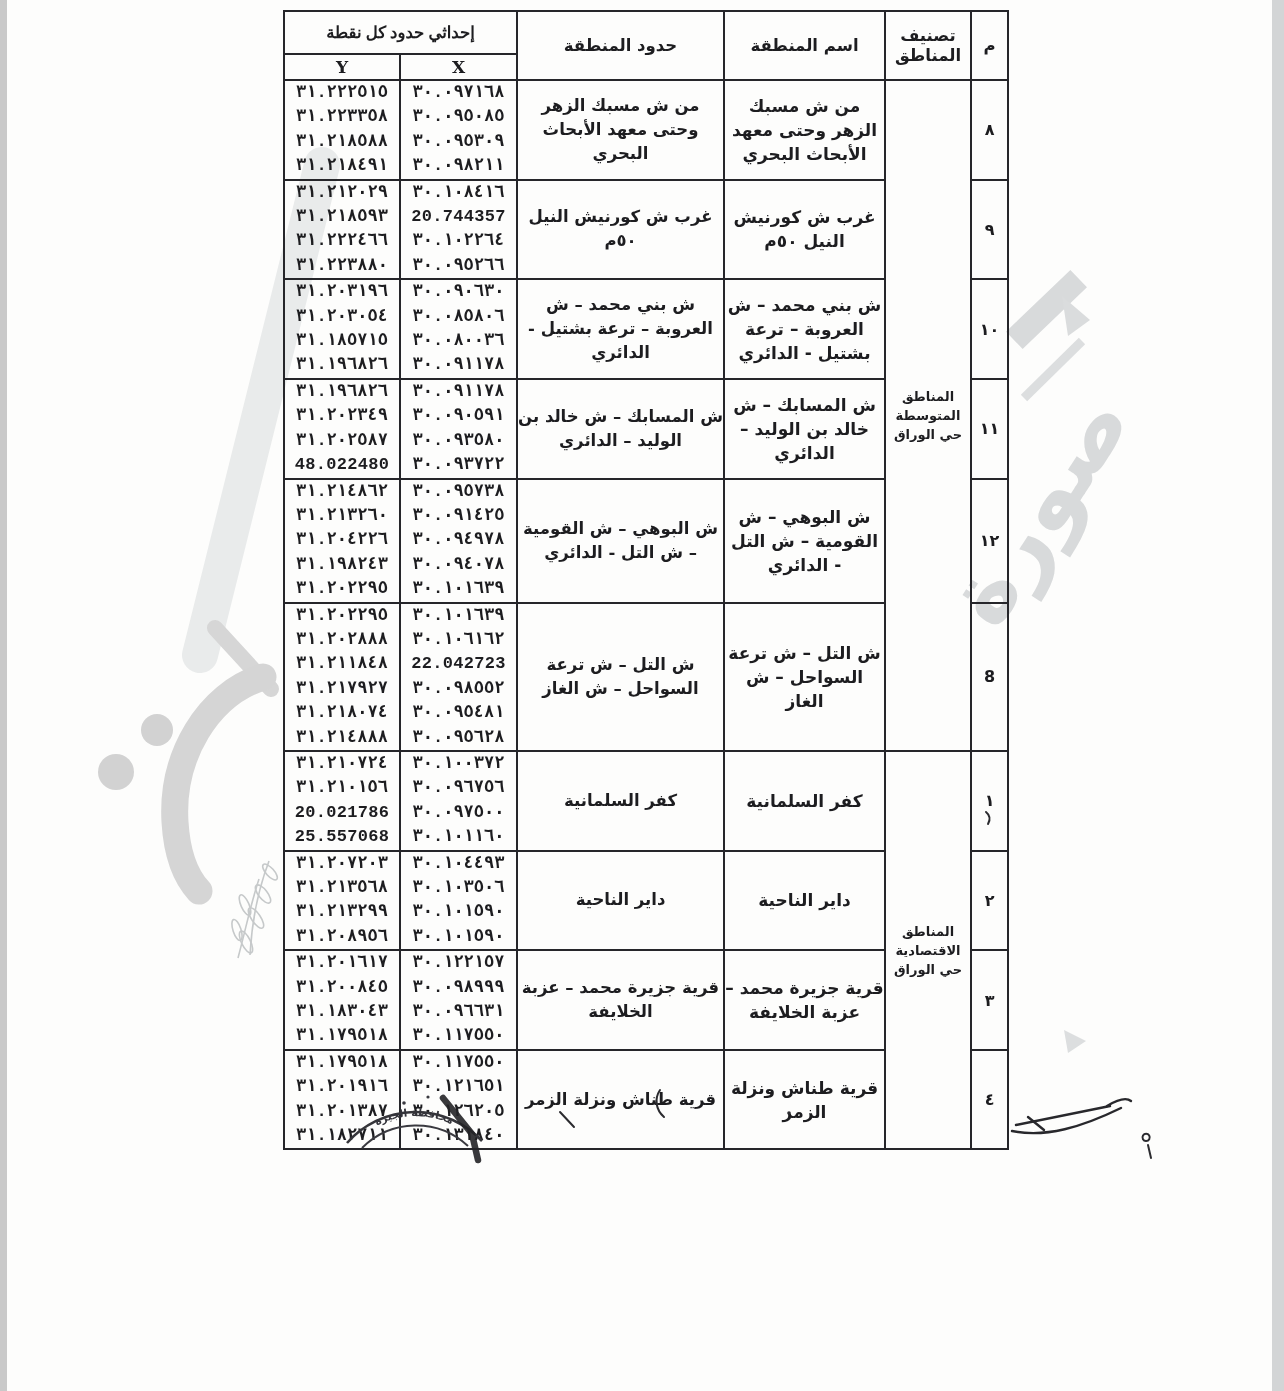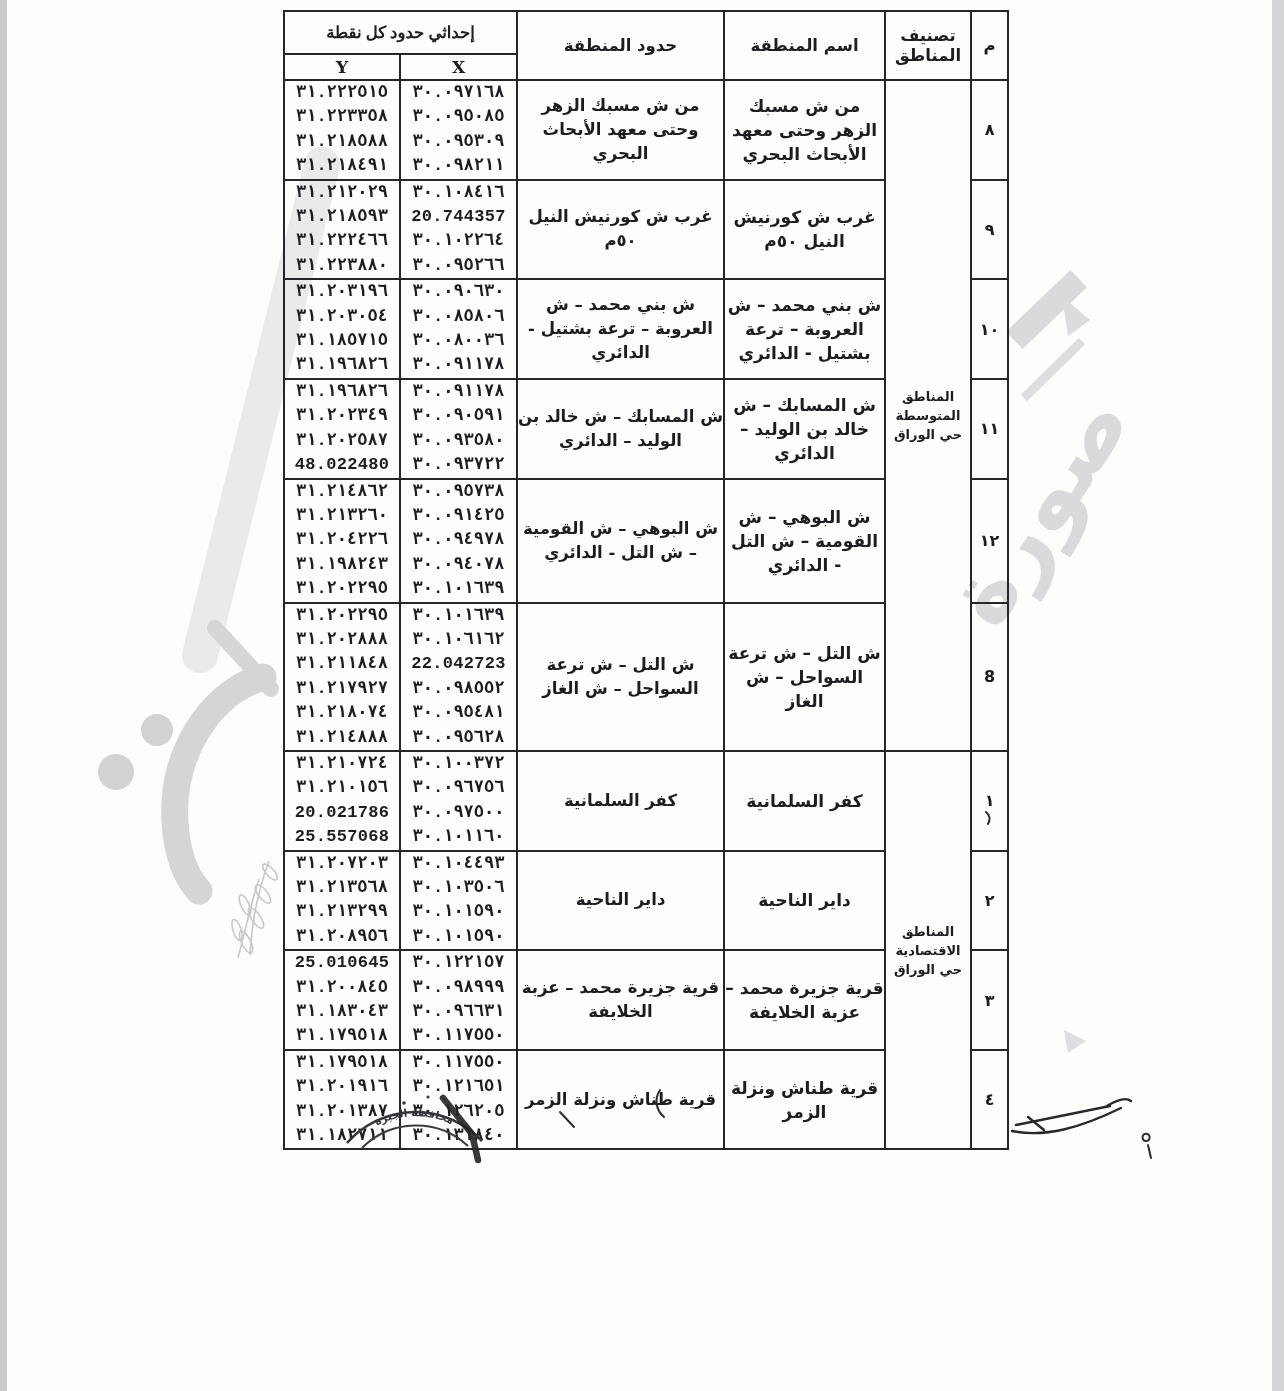--- a/index.html
+++ b/index.html
@@ -255,21 +255,21 @@
           <td class="num-cell">٣</td>
           <td class="name-cell">قرية جزيرة محمد – عزبة الخلايفة</td>
           <td class="bounds-cell">قرية جزيرة محمد – عزبة الخلايفة</td>
           <td class="coord-cell">
             <div class="coord-line">٣٠.١٢٢١٥٧</div>
             <div class="coord-line">٣٠.٠٩٨٩٩٩</div>
             <div class="coord-line">٣٠.٠٩٦٦٣١</div>
             <div class="coord-line">٣٠.١١٧٥٥٠</div>
           </td>
           <td class="coord-cell">
-            <div class="coord-line">25.010645</div>
+            <div class="coord-line">٣١.٢٠١٦١٧</div>
             <div class="coord-line">٣١.٢٠٠٨٤٥</div>
             <div class="coord-line">٣١.١٨٣٠٤٣</div>
             <div class="coord-line">٣١.١٧٩٥١٨</div>
           </td>
         </tr>
         <tr class="region-row">
           <td class="num-cell">٤</td>
           <td class="name-cell">قرية طناش ونزلة الزمر</td>
           <td class="bounds-cell">قرية طناش ونزلة الزمر</td>
           <td class="coord-cell">

